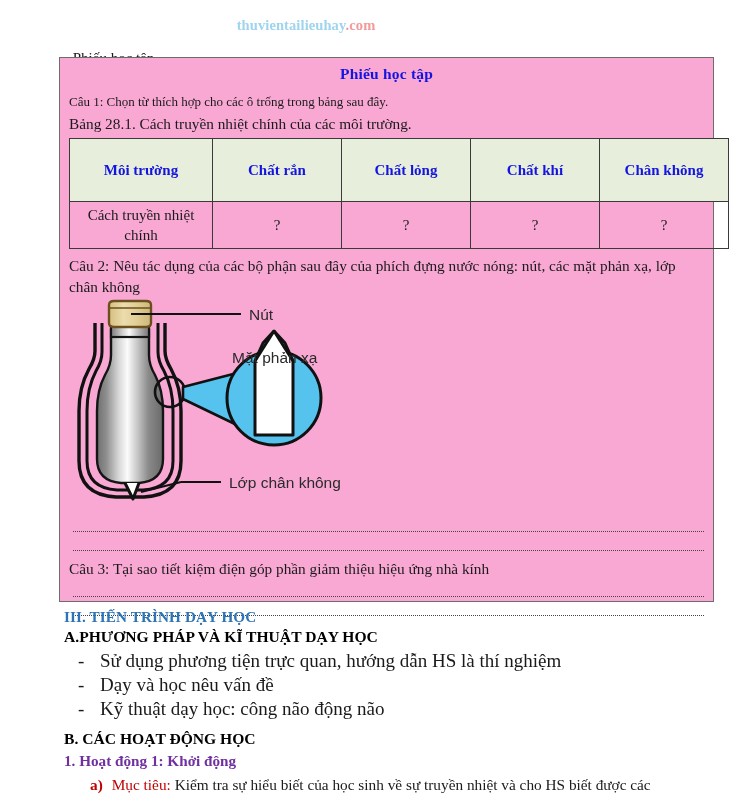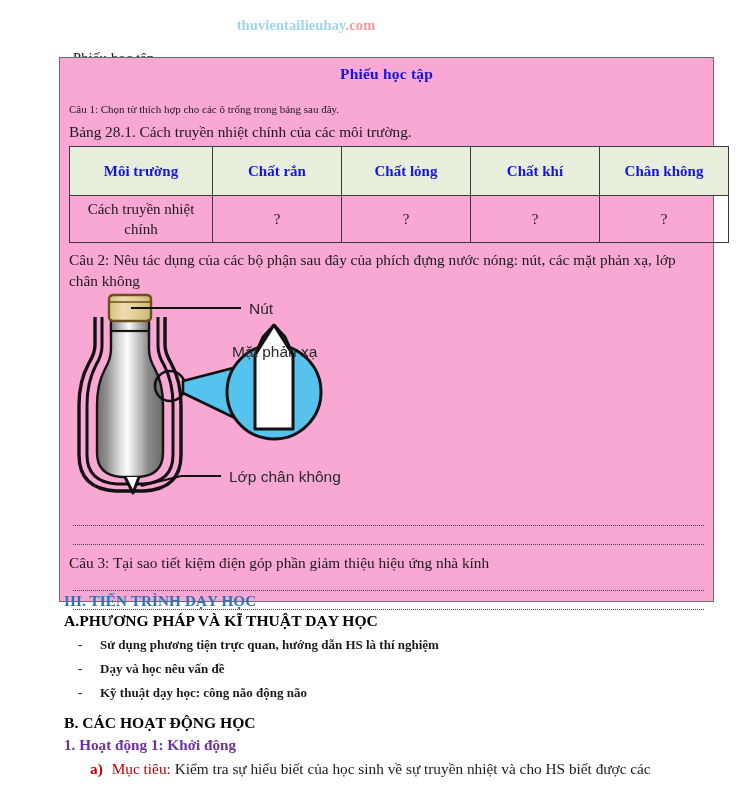--- a/index.html
+++ b/index.html
@@ -57,23 +57,23 @@
     color: #1414e0;
     font-weight: bold;
     font-size: 15.5px;
     margin-top: 7px;
     margin-bottom: 5px;
     letter-spacing: 0.2px;
   }
   .ws-body { padding: 0 7px 0 9px; }
 
   .q-line {
-    font-size: 11px;
-    line-height: 21px;
-    margin: 16px 0 1px 0;
+    font-size: 13px;
+    line-height: 21px;
+    margin: 8px 0 1px 0;
   }
   .q-sub {
     font-size: 15.3px;
     line-height: 21px;
     margin: 0 0 4px 0;
   }
 
   
   table.tbl {
     border-collapse: collapse;
@@ -85,21 +85,21 @@
     border: 1.1px solid #3a3a3a;
     text-align: center;
     vertical-align: middle;
   }
   table.tbl th {
     background: #e7eedb;
     color: #1414e0;
     font-weight: bold;
     font-size: 15px;
     height: 26px;
-    padding: 11px 2px;
+    padding: 18px 2px;
   }
   table.tbl td {
     height: 42px;
     font-size: 15px;
     padding: 2px 4px;
   }
   td.rowlabel {
     text-align: left;
     padding-left: 9px;
     line-height: 20px;
@@ -135,21 +135,21 @@
   .q3 {
     font-size: 15.3px;
     line-height: 21px;
     margin: 7px 0 0 0;
   }
 
   
   .after {
     position: absolute;
     left: 64px;
-    top: 592px;
+    top: 608px;
     width: 690px;
   }
   .h-blue {
     color: #2e74b5;
     font-weight: bold;
     font-size: 15.2px;
     letter-spacing: 0.1px;
     margin: 0 0 2px 0;
   }
   .h-black {
@@ -157,25 +157,24 @@
     font-weight: bold;
     font-size: 15.6px;
     margin: 0 0 3px 0;
   }
   ul.bullets {
     list-style: none;
     margin: 0 0 4px 0;
     padding: 0 0 0 14px;
   }
   ul.bullets li {
-    font-size: 13px;
+    font-size: 19px;
     line-height: 24px;
     position: relative;
     padding-left: 22px;
-    font-weight: bold;
   }
   ul.bullets li::before {
     content: "-";
     position: absolute;
     left: 0;
     top: 0;
   }
   .h-black2 {
     color: #000;
     font-weight: bold;

